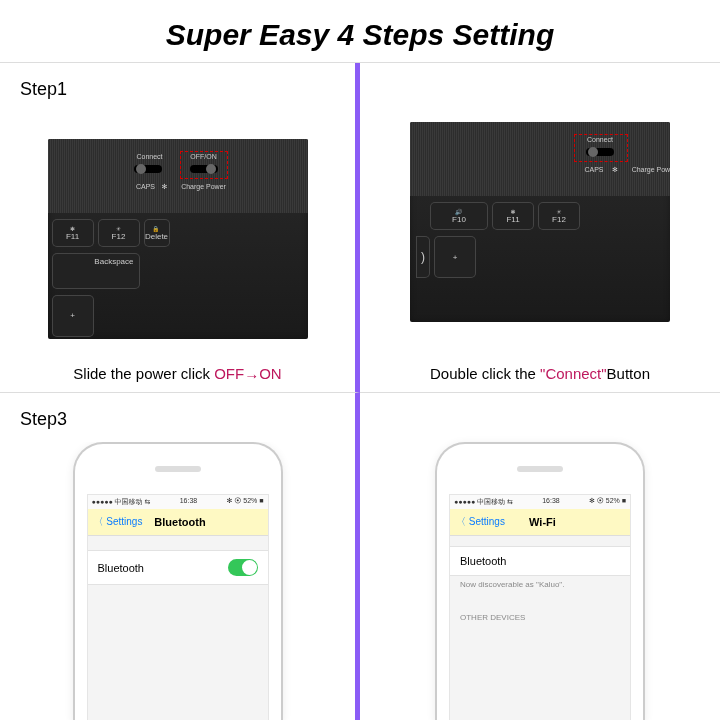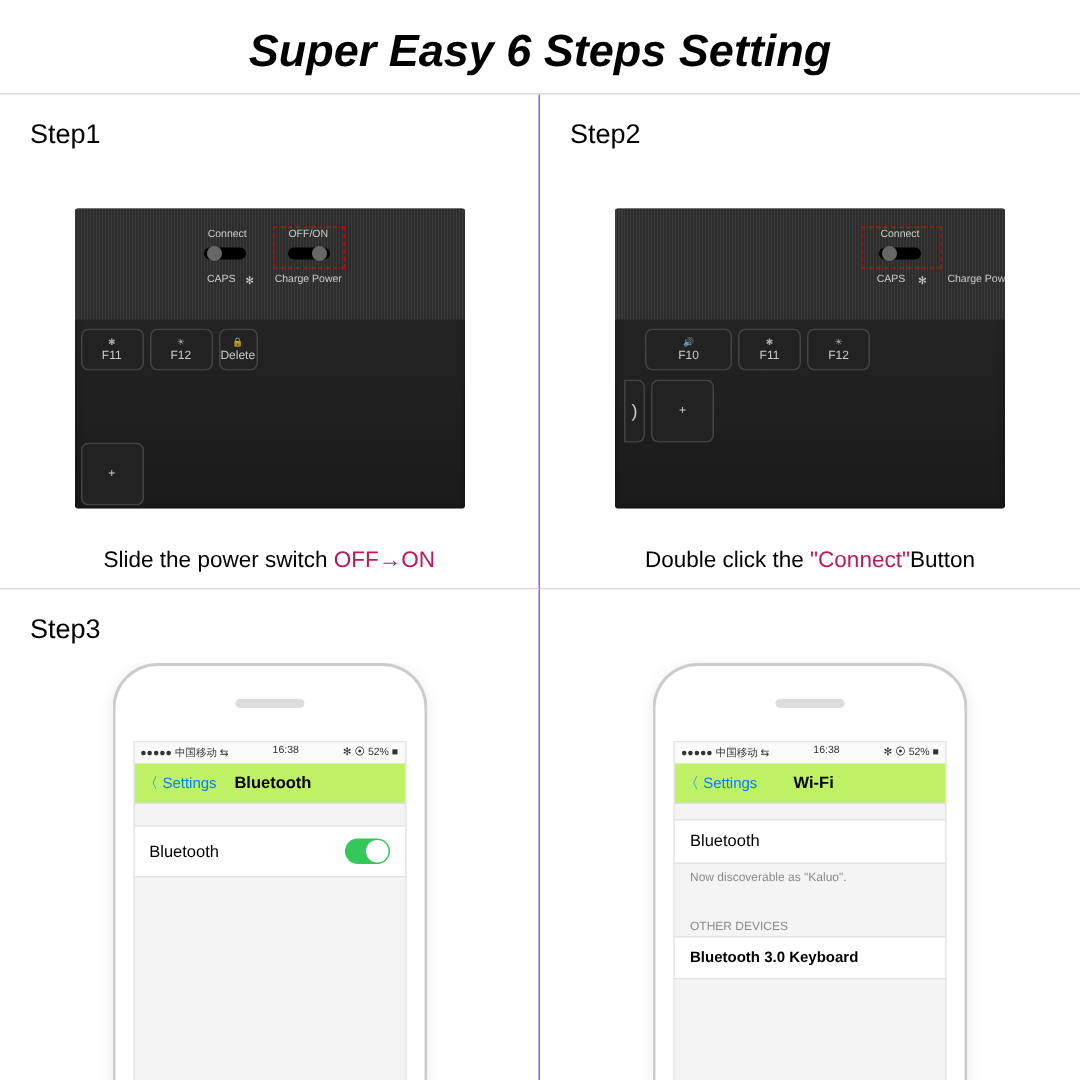--- a/index.html
+++ b/index.html
@@ -1,19 +1,19 @@
 <!DOCTYPE html>
 <html><head>
 <meta charset="utf-8">
 <style>
   * { box-sizing: border-box; margin: 0; padding: 0; }
   body { width: 720px; height: 720px; background: #fff; font-family: Arial, Helvetica, sans-serif; color: #000; overflow: hidden; }
   .title { text-align: center; font-weight: 900; font-size: 30px; padding: 18px 0 10px; font-style: italic; }
   .grid { display: grid; grid-template-columns: 1fr 1fr; grid-template-rows: 330px 1fr; gap: 0; border-top: 1px solid #ddd; }
-  .cell { border-right: 1px solid #8b5cf6; border-bottom: 1px solid #ddd; padding: 16px 20px 10px; display: flex; flex-direction: column; }
+  .cell { border-right: 5px solid #8b5cf6; border-bottom: 1px solid #ddd; padding: 16px 20px 10px; display: flex; flex-direction: column; }
   .cell:nth-child(2n){ border-right: none; }
   .step-label { font-size: 18px; margin-bottom: 12px; }
   .caption { font-size: 15px; text-align: center; }
   .caption .red { color: #be185d; }
 
   
   .kb-wrap { flex: 1; display: flex; align-items: center; justify-content: center; }
   .kb { width: 260px; height: 200px; background: linear-gradient(#2a2a2a,#1a1a1a); position: relative; border-radius: 2px; overflow: hidden; box-shadow: 0 0 6px rgba(0,0,0,.3) inset; }
   .topbar { position: absolute; top: 0; left: 0; right: 0; height: 74px; background: repeating-linear-gradient(90deg,#3a3a3a 0,#3a3a3a 1px,#2d2d2d 1px,#2d2d2d 2px); }
   .sw-label { position: absolute; color: #ccc; font-size: 7px; text-align: center; width: 40px; }
@@ -23,33 +23,33 @@
   .keysrow { position: absolute; left: 0; right: 0; display: flex; gap: 4px; padding-left: 4px; }
   .key { background: #222; color: #ccc; font-size: 8px; border-radius: 5px; display: flex; flex-direction: column; align-items: center; justify-content: center; padding: 2px; box-shadow: inset 0 0 0 1px #444; }
   .key .sub { font-size: 6px; opacity: .8; }
 
   
   .phone-wrap { flex: 1; display: flex; align-items: flex-end; justify-content: center; overflow: hidden; }
   .phone { width: 210px; height: 280px; background: #fff; border: 2px solid #ccc; border-bottom: none; border-radius: 30px 30px 0 0; padding: 50px 12px 0; position: relative; box-shadow: 0 2px 10px rgba(0,0,0,.08); }
   .phone::before { content:""; position:absolute; top:22px; left:50%; transform:translateX(-50%); width:46px; height:6px; background:#ddd; border-radius:3px; }
   .screen { background: #f4f4f4; width: 100%; height: 100%; font-size: 9px; color: #000; display:flex; flex-direction:column; border:1px solid #e5e5e5; }
   .status { background:#fafafa; font-size:7px; display:flex; justify-content:space-between; padding:2px 4px; color:#333; }
-  .nav { background:#bef264; border-bottom:1px solid #ddd; padding:6px 6px; display:flex; align-items:center; font-size:10px; }
+  .nav { background:#fef9c3; border-bottom:1px solid #ddd; padding:6px 6px; display:flex; align-items:center; font-size:10px; }
   .nav .back { color:#0a7cff; font-size:10px; }
   .nav .title2 { flex:1; text-align:center; font-weight:bold; font-size:11px; }
   .row { background:#fff; border-top:1px solid #e2e2e2; border-bottom:1px solid #e2e2e2; padding:8px 10px; display:flex; justify-content:space-between; align-items:center; margin-top:14px; font-size:11px; }
   .toggle { width:30px; height:17px; background:#34c759; border-radius:10px; position:relative; }
   .toggle::after { content:""; position:absolute; right:1px; top:1px; width:15px; height:15px; background:#fff; border-radius:50%; }
   .subtle { color:#8a8a8a; font-size:8px; padding:4px 10px 2px; }
   .devrow { background:#fff; border-top:1px solid #e2e2e2; border-bottom:1px solid #e2e2e2; padding:8px 10px; font-size:10px; font-weight:bold; }
 </style>
 </head>
 <body>
 
-<div class="title">Super Easy 6 Steps Setting</div>
+<div class="title">Super Easy 4 Steps Setting</div>
 
 <div class="grid">
 
   <div class="cell">
     <div class="step-label">Step1</div>
     <div class="kb-wrap">
       <div class="kb">
         <div class="topbar"></div>
         <div class="sw-label" style="top:14px;left:82px">Connect</div>
         <div class="sw-label" style="top:14px;left:136px">OFF/ON</div>
@@ -68,34 +68,38 @@
             </div>
           <div class="key" style="width:42px;height:28px">
               <span class="sub">☀</span>
               <span>F12</span>
             </div>
           <div class="key" style="width:26px;height:28px">
               <span class="sub">🔒</span>
               <span>Delete</span>
             </div>
         </div>
+        <div class="keysrow" style="top:114px">
+          <div class="key" style="width:88px;height:36px;justify-content:flex-start;align-items:flex-end;padding:4px 6px">
+              <span>Backspace</span>
+            </div>
+        </div>
         <div class="keysrow" style="top:156px">
           <div class="key" style="width:42px;height:42px">
               <span>+</span>
             </div>
         </div>
       </div>
     </div>
     <div class="caption">
-      <span>Slide the power switch </span><span class="red">OFF→ON</span>
+      <span>Slide the power click </span><span class="red">OFF→ON</span>
     </div>
   </div>
 
   <div class="cell">
-    <div class="step-label">Step2</div>
     <div class="kb-wrap">
       <div class="kb">
         <div class="topbar"></div>
         <div class="sw-label" style="top:14px;left:170px">Connect</div>
         <div class="sw-slot" style="top:26px;left:176px"></div>
         <div class="sw-knob" style="top:25px;left:178px"></div>
         <div class="redbox" style="top:12px;left:164px;width:54px;height:28px"></div>
         <div class="sw-label" style="top:44px;left:164px">CAPS</div>
         <div class="sw-label" style="top:44px;left:198px;width:14px">✻</div>
         <div class="sw-label" style="top:44px;left:214px;width:60px">Charge Power</div>
@@ -163,20 +167,19 @@
           <div class="nav">
               <span class="back">〈 Settings</span>
               <span class="title2">Wi-Fi</span>
               <span style="width:44px"></span>
             </div>
           <div class="row" style="margin-top:10px">
               <span>Bluetooth</span>
             </div>
           <div class="subtle">Now discoverable as "Kaluo".</div>
           <div class="subtle" style="margin-top:18px">OTHER DEVICES</div>
-          <div class="devrow">Bluetooth 3.0 Keyboard</div>
         </div>
       </div>
     </div>
 
   </div>
 
 </div>
 
 </body></html>

